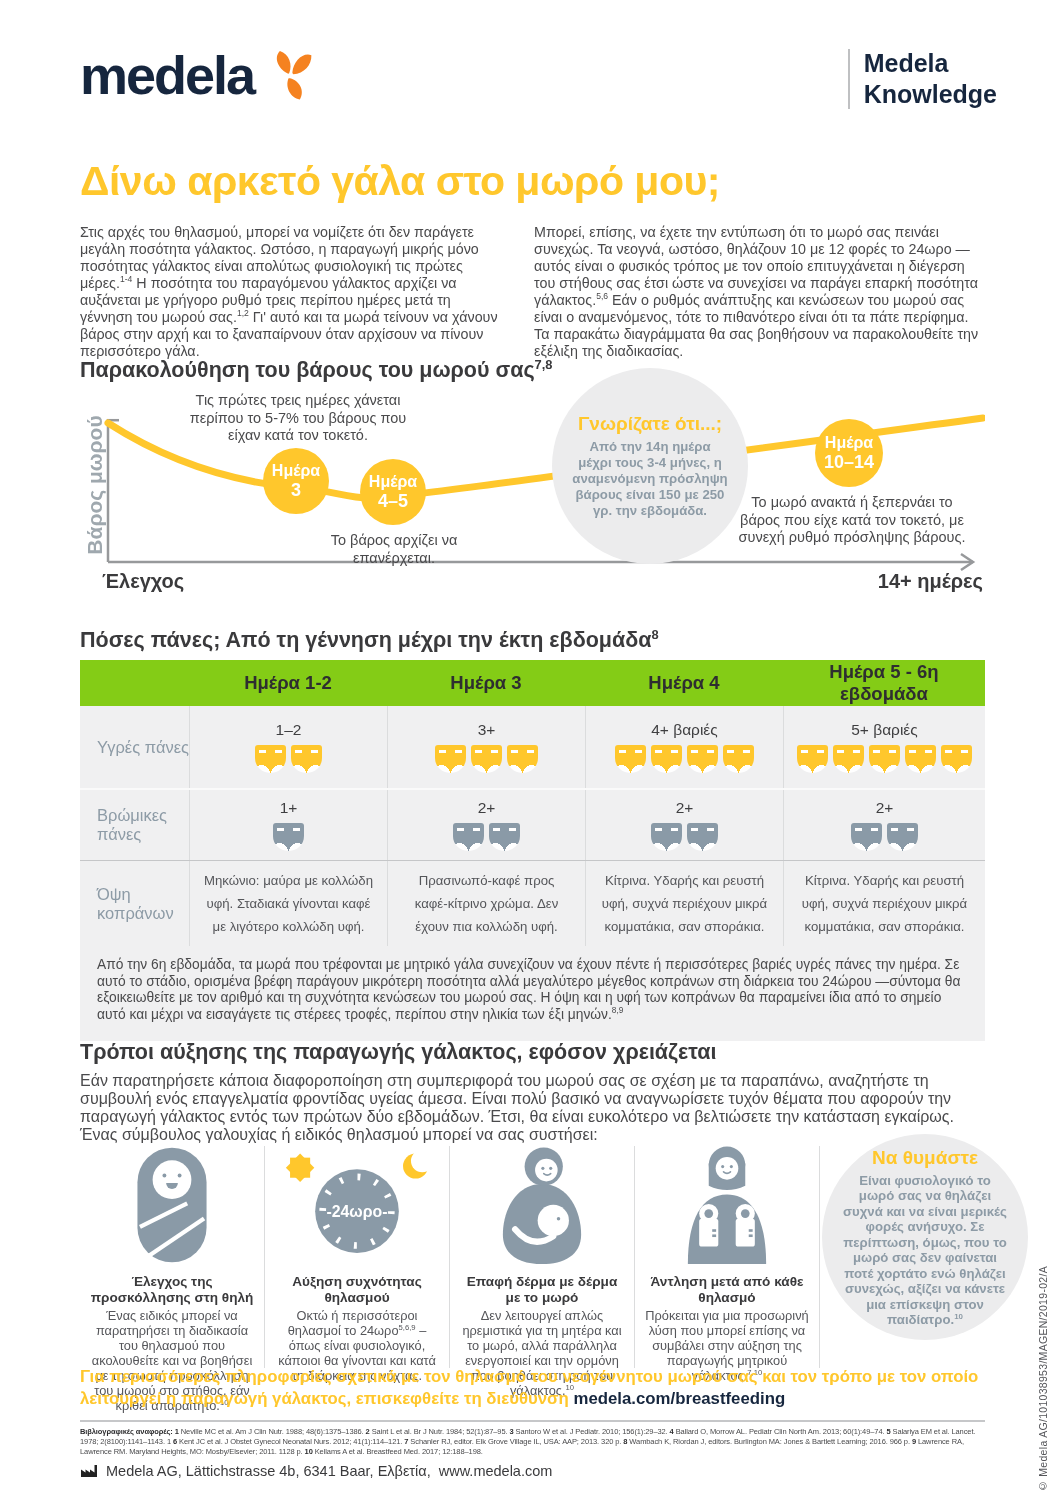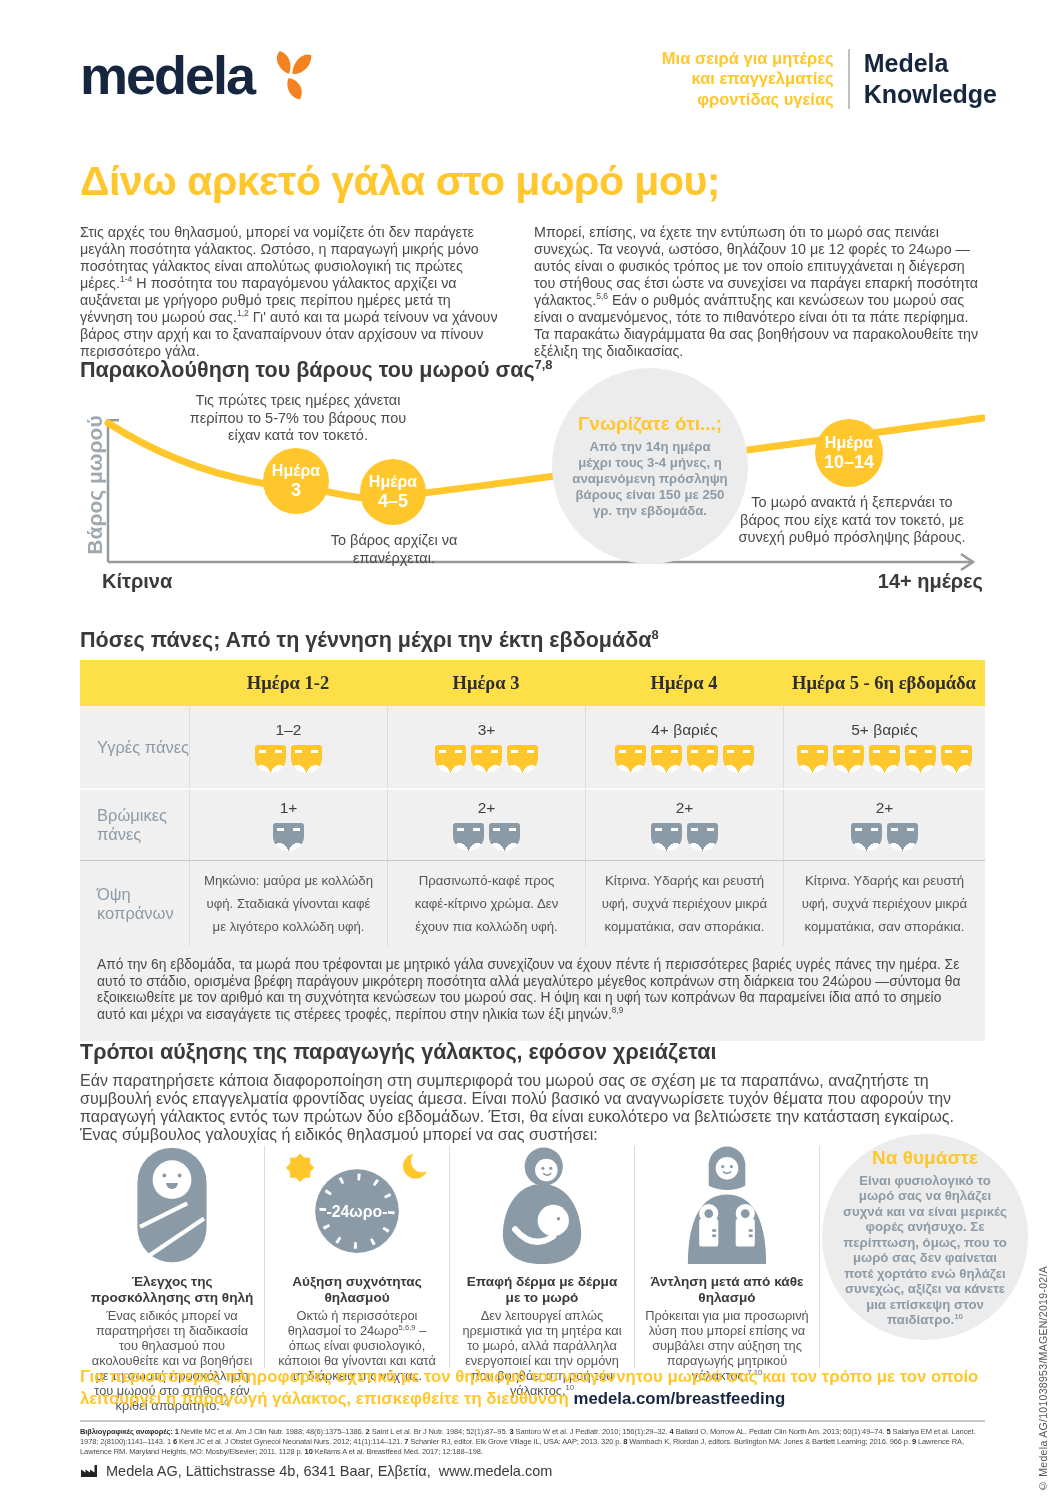--- a/index.html
+++ b/index.html
@@ -45,22 +45,22 @@
   .gray-circle{position:absolute;left:472px;top:-24px;width:196px;height:196px;border-radius:50%;
                background:#ECECED;display:flex;flex-direction:column;align-items:center;justify-content:center;
                text-align:center;padding:0 20px;}
   .gc-title{color:#FFC72C;font-weight:bold;font-size:19px;margin-bottom:4px;}
   .gc-body{color:#8D9BA6;font-weight:bold;font-size:13.2px;line-height:16px;}
   .x-start{position:absolute;left:22px;top:178px;font-weight:bold;font-size:20px;color:#3A3A3C;}
   .x-end{position:absolute;right:2px;top:178px;font-weight:bold;font-size:20px;color:#3A3A3C;}
 
   
   .table-heading{position:absolute;top:628px;left:80px;font-size:21.5px;font-weight:bold;color:#3A3A3C;}
-  .tbl-head{position:absolute;top:660px;left:80px;width:905px;height:46px;background:#fde047;
-            display:grid;grid-template-columns:109px 198px 198px 198px 202px;align-items:center;font-family:Liberation Serif, serif;}
+  .tbl-head{position:absolute;top:660px;left:80px;width:905px;height:46px;background:#84cc16;
+            display:grid;grid-template-columns:109px 198px 198px 198px 202px;align-items:center;}
   .th{text-align:center;font-weight:bold;font-size:18.5px;color:#2E2E30;}
   .tbl-body{position:absolute;top:706px;left:80px;width:905px;background:#F0F0F1;padding-bottom:10px;}
   .trow{display:grid;grid-template-columns:109px 198px 198px 198px 202px;}
   .trow .tcell{border-left:1px solid #DBDCDD;}
   .r1{height:82px;}
   .r2{height:72px;border-top:2px solid #FAFAFA;}
   .r3{height:84px;border-top:1.5px solid #C5C6C8;}
   .tlabel{color:#8D9BA6;font-size:16.5px;line-height:19px;display:flex;align-items:center;padding-left:17px;}
   .tcell{display:flex;flex-direction:column;align-items:center;justify-content:center;gap:6px;padding:4px 8px;}
   .tval{font-size:15.5px;color:#3F3F41;}
@@ -113,25 +113,20 @@
       <span class="logo-text">medela</span>
       <svg width="50" height="56" viewBox="0 0 54 58">
         <g fill="#F58220">
           <path d="M23,26 C13,21 8,9 15,2 C25,5 29,17 25,26 C24.5,26.6 23.6,26.6 23,26 Z"></path>
           <path d="M28.5,25 C29.5,13 40,3 49,6.5 C49.5,17 41,26.5 29.5,27 C28.8,26.6 28.4,25.8 28.5,25 Z"></path>
           <path d="M26,31.5 C36,34 42.5,45 36.5,54.5 C26.5,52.5 20.5,41.5 24.2,31.8 C24.8,31.3 25.4,31.2 26,31.5 Z"></path>
         </g>
       </svg>
     </div>
     <div class="header-right">
-      <div class="tagline">
-        <div>Μια σειρά για μητέρες</div>
-        <div>και επαγγελματίες</div>
-        <div>φροντίδας υγείας</div>
-      </div>
       <div class="header-divider"></div>
       <div class="brand">
         <div>Medela</div>
         <div>Knowledge</div>
       </div>
     </div>
   </div>
 
   <h1 class="page-title">Δίνω αρκετό γάλα στο μωρό μου;</h1>
   <div class="intro">
@@ -161,21 +156,21 @@
     <div class="note note-day45">Το βάρος αρχίζει να επανέρχεται.</div>
     <div class="gray-circle">
       <div class="gc-title">Γνωρίζατε ότι...;</div>
       <div class="gc-body">Από την 14η ημέρα μέχρι τους 3-4 μήνες, η αναμενόμενη πρόσληψη βάρους είναι 150 με 250 γρ. την εβδομάδα.</div>
     </div>
     <div class="bubble bubble-day1014">
       <span class="l1">Ημέρα</span>
       <span class="l2">10–14</span>
     </div>
     <div class="note note-day1014">Το μωρό ανακτά ή ξεπερνάει το βάρος που είχε κατά τον τοκετό, με συνεχή ρυθμό πρόσληψης βάρους.</div>
-    <div class="x-start">Κίτρινα</div>
+    <div class="x-start">Έλεγχος</div>
     <div class="x-end">14+ ημέρες</div>
   </div>
 
   <h2 class="table-heading">Πόσες πάνες; Από τη γέννηση μέχρι την έκτη εβδομάδα<sup>8</sup></h2>
   <div class="tbl-head">
     <div class="th"></div>
     <div class="th">Ημέρα 1-2</div>
     <div class="th">Ημέρα 3</div>
     <div class="th">Ημέρα 4</div>
     <div class="th">Ημέρα 5 - 6η εβδομάδα</div>

